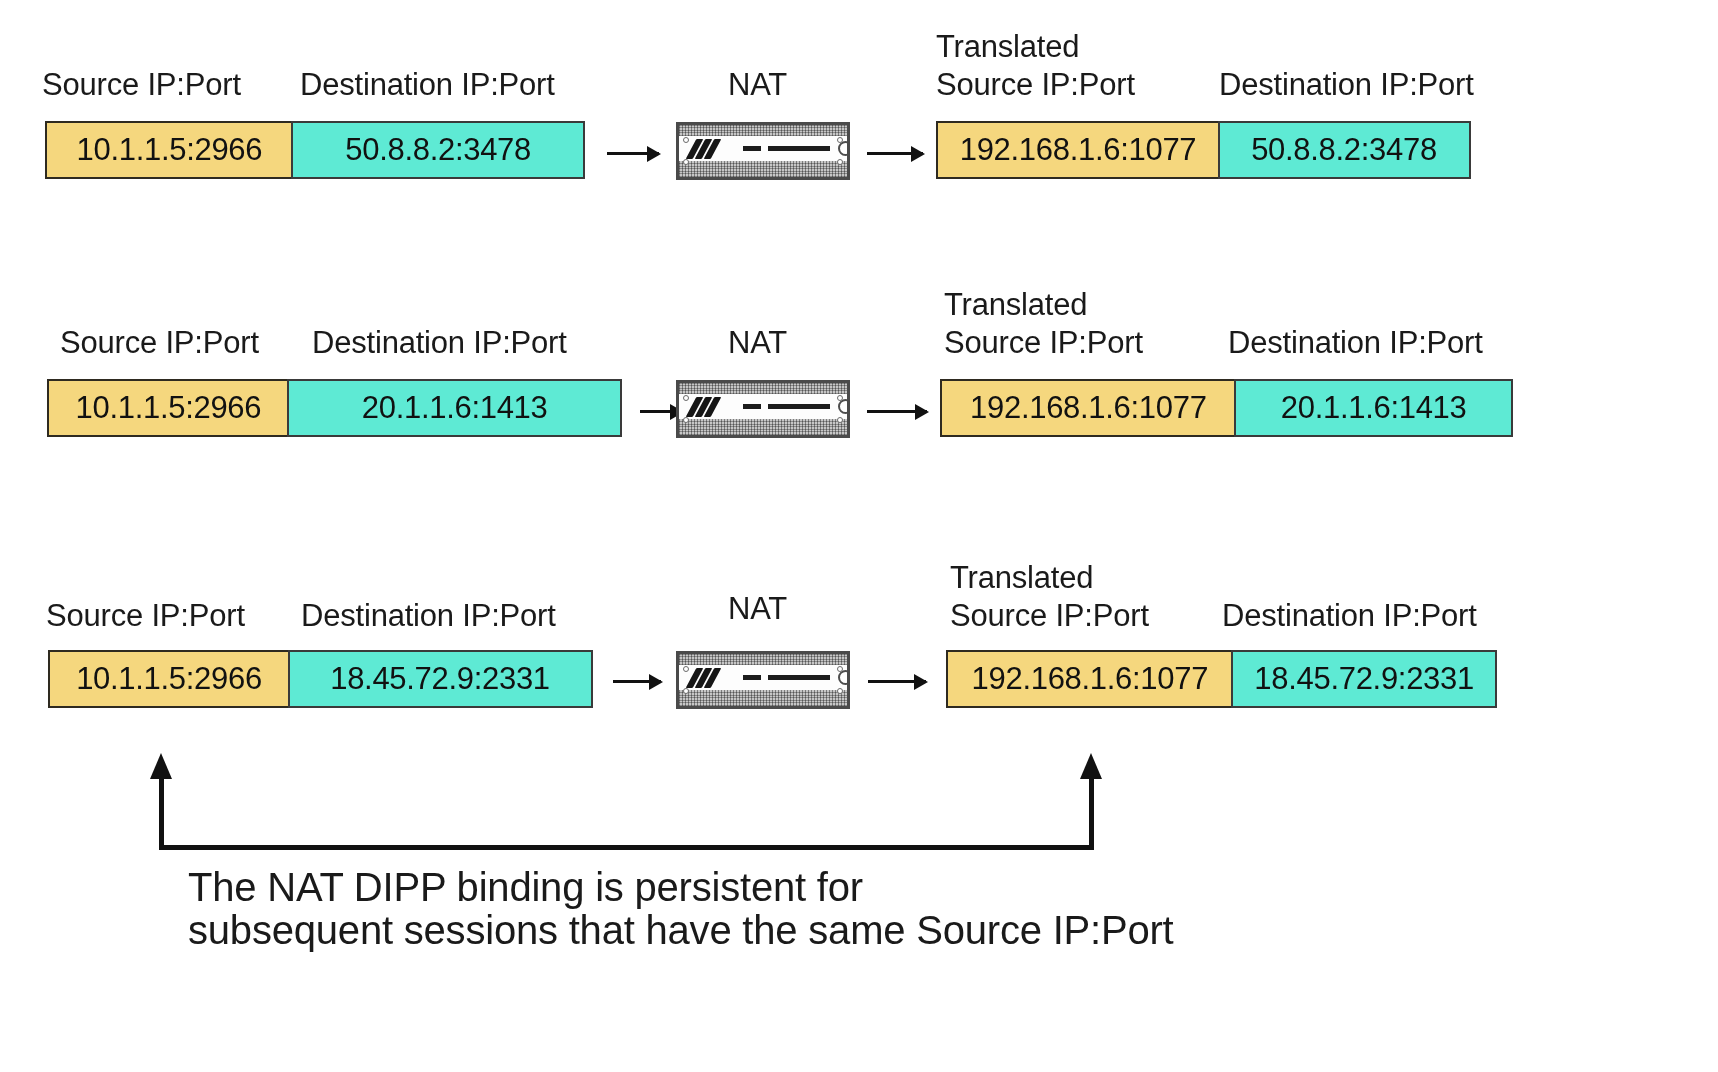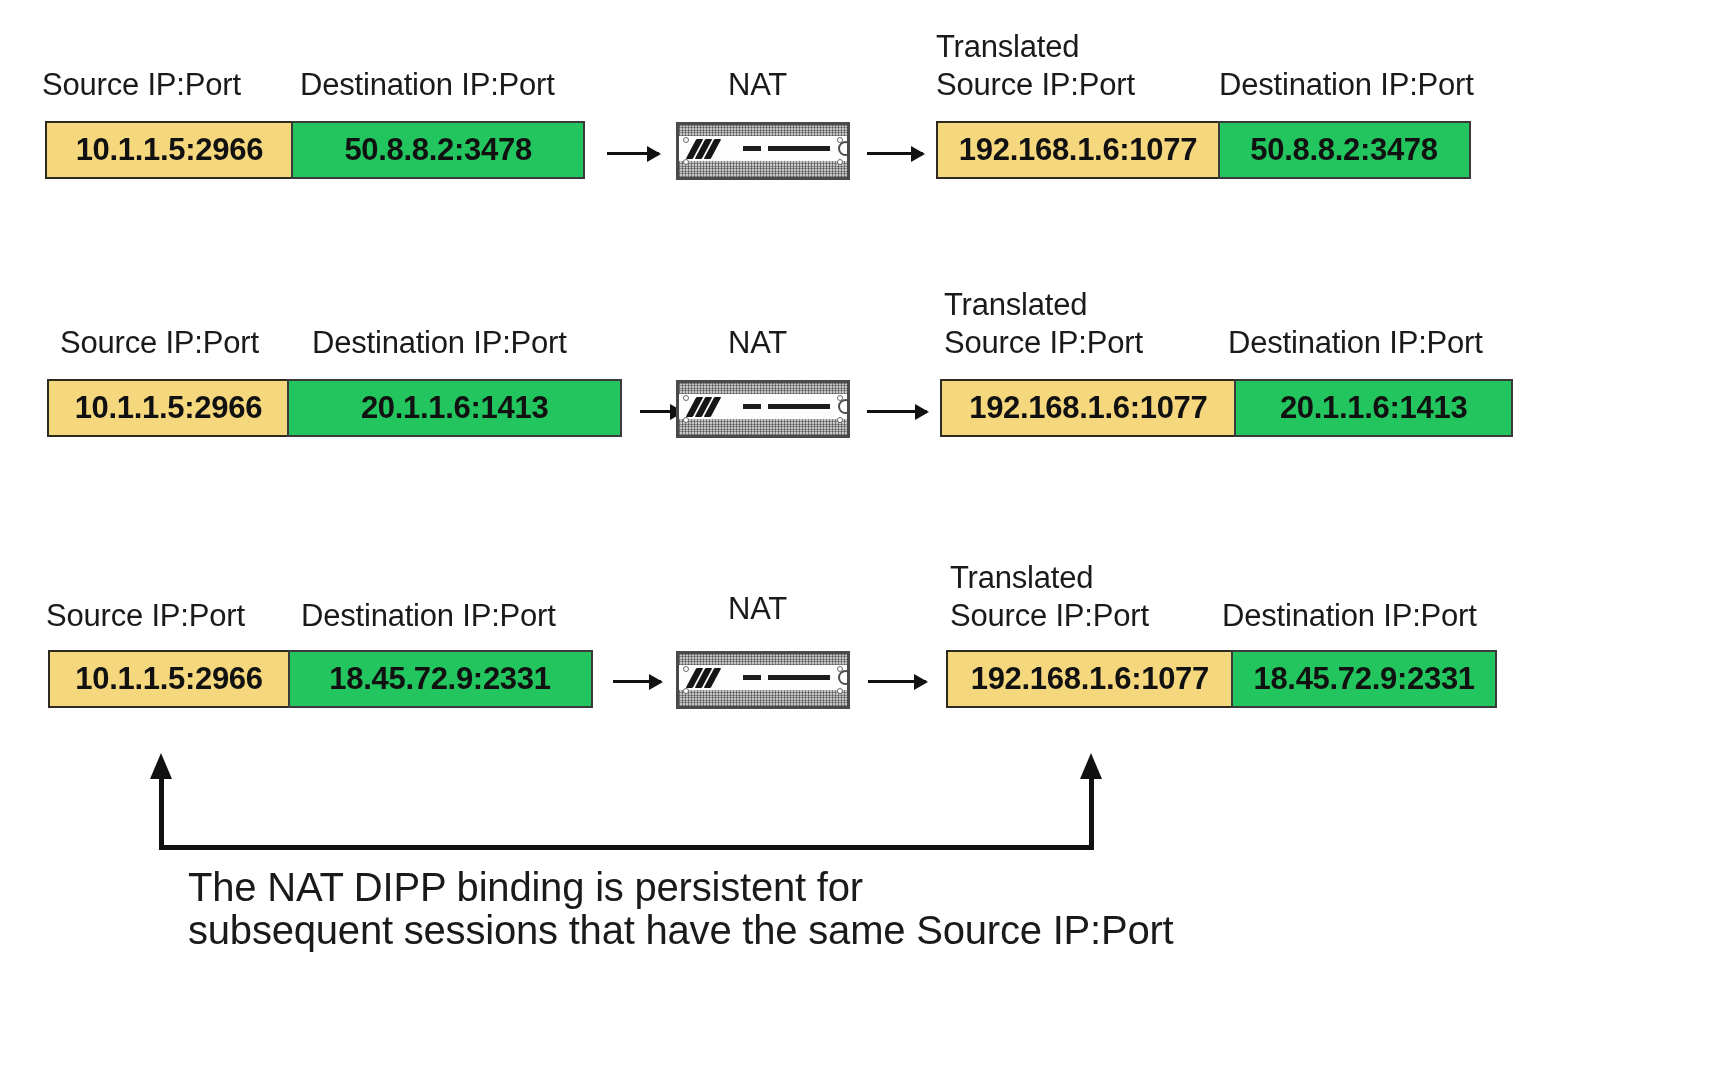--- a/index.html
+++ b/index.html
@@ -28,31 +28,30 @@
     white-space: pre-line;
     letter-spacing: -0.2px;
   }
 
   
   .packet-table {
     position: absolute;
     display: flex;
     align-items: flex-start;
     box-sizing: border-box;
-    font-weight: bold;
   }
   .cell {
     box-sizing: border-box;
     border: 2.5px solid #3a3a3a;
     display: flex;
     align-items: center;
     justify-content: center;
     font-size: 31px;
     color: #111111;
-    background: #22c55e;
+    background: #5eead4;
     height: 100%;
     letter-spacing: -0.3px;
   }
   .cell.src {
     background: #F5D77E;
     border-color: #2e2a20;
   }
   .cell + .cell { margin-left: -2.5px; }
 
   

